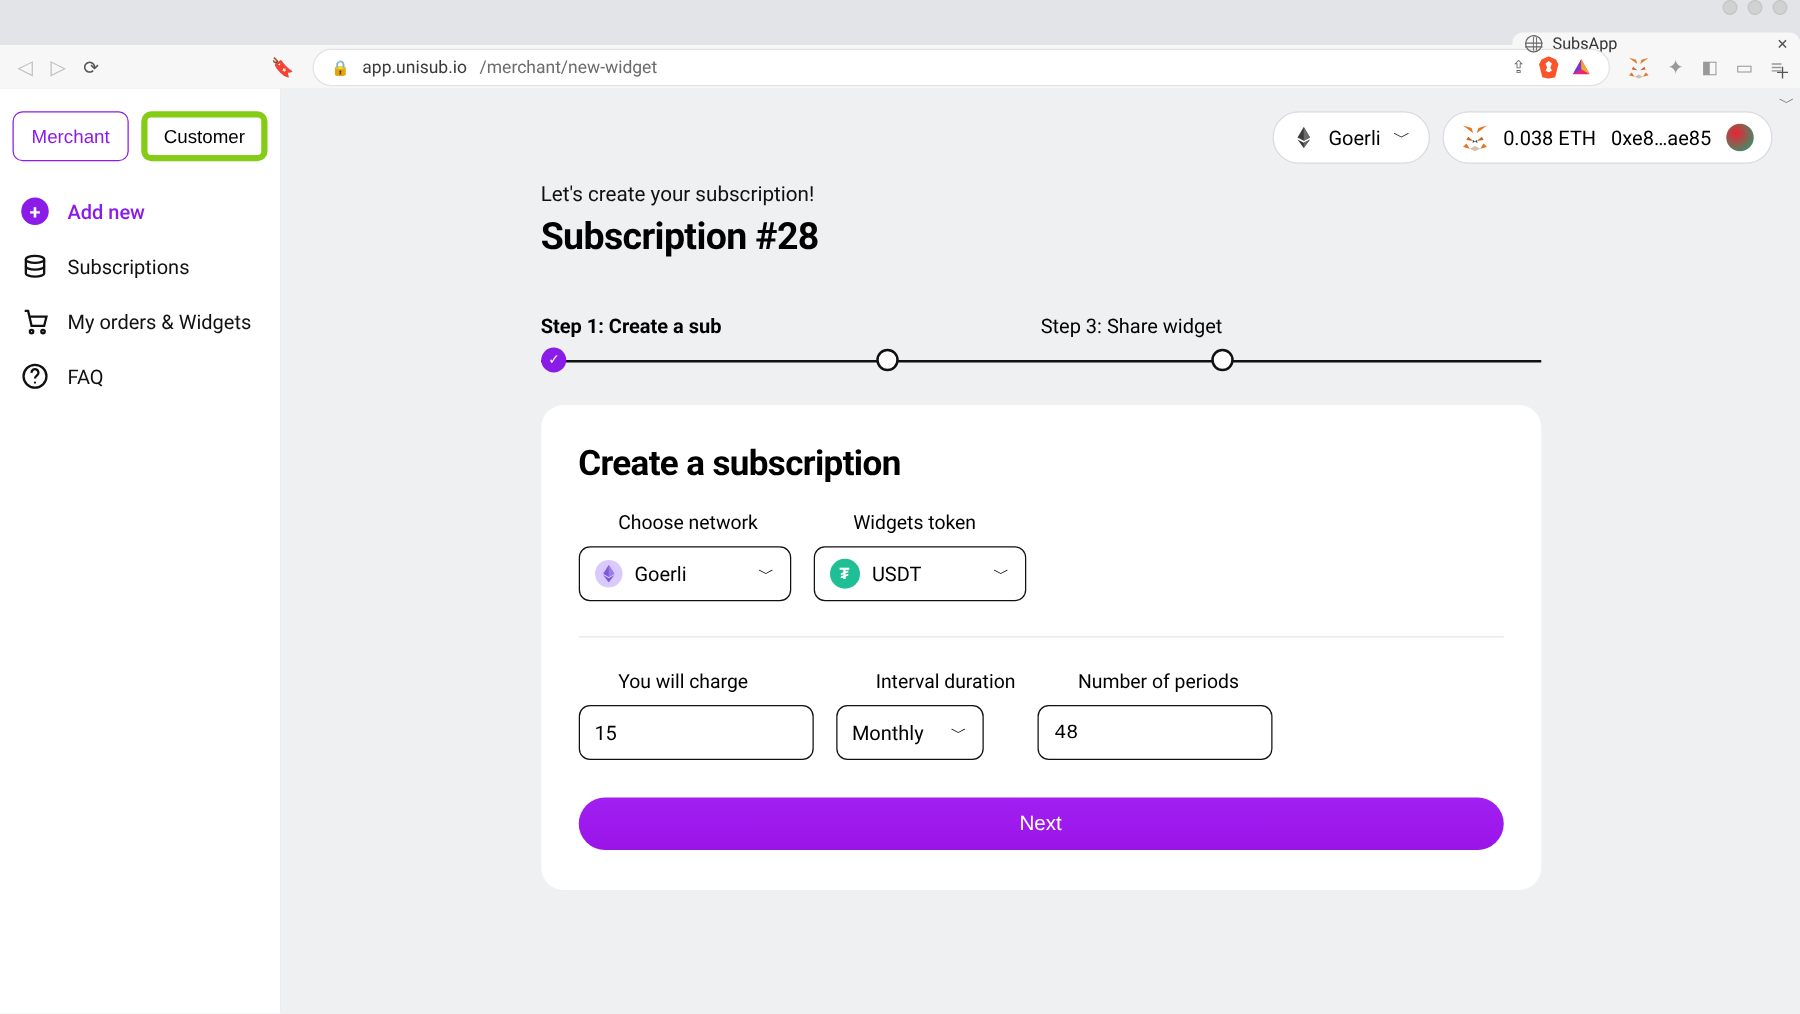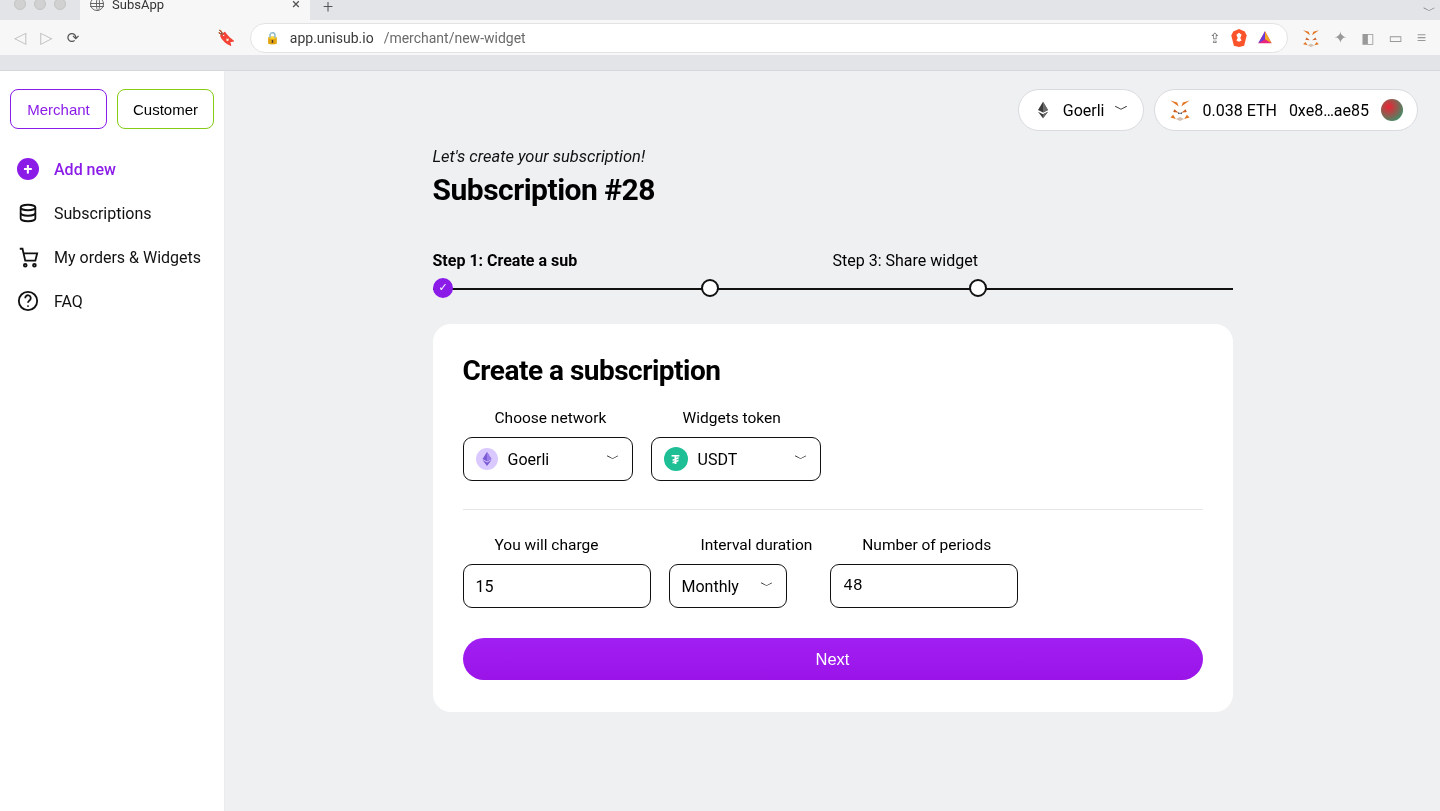--- a/index.html
+++ b/index.html
@@ -1,20 +1,20 @@
 <!DOCTYPE html>
 <html><head>
 <meta charset="utf-8">
 <style>
   * { box-sizing: border-box; margin: 0; padding: 0; }
   html, body { width: 1440px; height: 811px; font-family: -apple-system, BlinkMacSystemFont, "Segoe UI", Roboto, "Helvetica Neue", Arial, sans-serif; background:#eef0f2; overflow:hidden; }
 
   
   .chrome { background:#e2e4e7; height:71px; border-bottom:1px solid #d5d7da; }
-  .chrome-tabs { display:flex; align-items:flex-end; height:20px; padding-left:8px; gap:4px; }
+  .chrome-tabs { display:flex; align-items:flex-end; height:36px; padding-left:8px; gap:4px;flex-direction:column; }
   .traffic { display:flex; gap:8px; align-items:center; padding:0 10px 10px 6px; }
   .traffic span { width:12px; height:12px; border-radius:50%; background:#d1d1d1; display:inline-block; border:1px solid #c4c4c4; }
   .tab { display:flex; align-items:center; gap:8px; background:#f7f7f7; height:32px; padding:0 10px; border-radius:8px 8px 0 0; min-width:230px; font-size:13px; color:#333; }
   .tab .globe { width:14px; height:14px; border:1.3px solid #666; border-radius:50%; position:relative; }
   .tab .globe::before { content:""; position:absolute; left:5px; top:-1px; width:2px; height:14px; border:1.3px solid #666; border-top:none; border-bottom:none; border-radius:50%; }
   .tab .globe::after { content:""; position:absolute; top:5px; left:-1px; height:2px; width:14px; border:1.3px solid #666; border-left:none; border-right:none; }
   .tab .close { margin-left:auto; color:#555; font-size:15px; }
   .newtab { width:28px; height:28px; display:flex; align-items:center; justify-content:center; color:#555; font-size:18px; font-weight:300; cursor:pointer; }
   .chrome-toolbar { display:flex; align-items:center; height:35px; padding:0 14px; gap:14px; background:#f7f7f7; }
   .nav-arrow { color:#bdbdbd; font-size:16px; }
@@ -30,39 +30,39 @@
   .fox-sm { width:18px; height:18px; }
   .chev-dn-sm { color:#7a7a7a; margin-left:auto; margin-right:4px; font-size:13px; }
 
   
   .app { display:flex; height:740px; background:#eef0f2; }
   .sidebar { width:225px; background:#fff; height:100%; padding:18px 10px; border-right:1px solid #ececec; }
   .logo-wrap { text-align:center; margin-bottom:18px; }
   .logo-svg { width:70px; height:50px; }
   .logo-text { color:#8b1ce8; font-weight:600; font-size:15px; margin-top:4px; }
   .role-toggle { display:flex; gap:10px; margin-bottom:22px; }
-  .role-btn { flex:1; height:40px; border-radius:8px; font-size:15px; font-weight:500; border:1px solid #84cc16; background:#fff; cursor:pointer; }
+  .role-btn { flex:1; height:40px; border-radius:8px; font-size:15px; font-weight:500; border:5px solid #84cc16; background:#fff; cursor:pointer; }
   .role-btn.active { border:1.5px solid #8b1ce8; color:#8b1ce8; }
   .nav { display:flex; flex-direction:column; gap:20px; padding:6px 6px; }
   .nav-item { display:flex; align-items:center; gap:14px; font-size:16px; color:#111; cursor:pointer; }
   .nav-item.primary { color:#8b1ce8; font-weight:500; }
   .nav-icon { width:24px; height:24px; display:flex; align-items:center; justify-content:center; flex-shrink:0; }
   .plus-circle { width:22px; height:22px; border-radius:50%; background:#8b1ce8; color:#fff; display:flex; align-items:center; justify-content:center; font-size:16px; font-weight:600; }
 
   .main { flex:1; position:relative; padding:0 0 0 0; }
   .topbar { position:absolute; top:18px; right:22px; display:flex; gap:10px; }
   .pill { display:flex; align-items:center; gap:10px; background:#fff; border:1px solid #d9dbe0; border-radius:999px; height:42px; padding:0 14px; font-size:16px; cursor:pointer; }
   .pill .eth-dia { width:20px; height:20px; }
   .pill .chev { font-size:14px; color:#111; }
   .wallet-pill { gap:12px; }
   .fox { width:22px; height:22px; }
   .avatar-dot { width:22px; height:22px; border-radius:50%; background: radial-gradient(circle at 35% 35%, #e23, #1a7); }
 
   .content { width:800px; margin:0 auto; padding-top:76px; }
-  .kicker { font-size:16.5px; color:#111; margin-bottom:6px;font-style:italic; }
+  .kicker { font-size:16.5px; color:#111; margin-bottom:6px; }
   .title { font-size:30px; font-weight:700; margin-bottom:44px; letter-spacing:-0.5px; }
 
   .stepper { position:relative; margin-bottom:34px; }
   .step-labels { display:flex; font-size:16px; margin-bottom:18px; }
   .step-labels > div { flex:1; }
   .step-labels .done { font-weight:700; }
   .track { position:relative; height:2px; background:#111; }
   .dot { position:absolute; width:18px; height:18px; background:#fff; border:2px solid #111; border-radius:50%; top:-9px; }
   .dot.d1 { left:0; background:#8b1ce8; border-color:#8b1ce8; width:20px; height:20px; top:-10px; }
   .dot.d1::after { content:"✓"; color:#fff; font-size:11px; position:absolute; left:4px; top:1px; }

